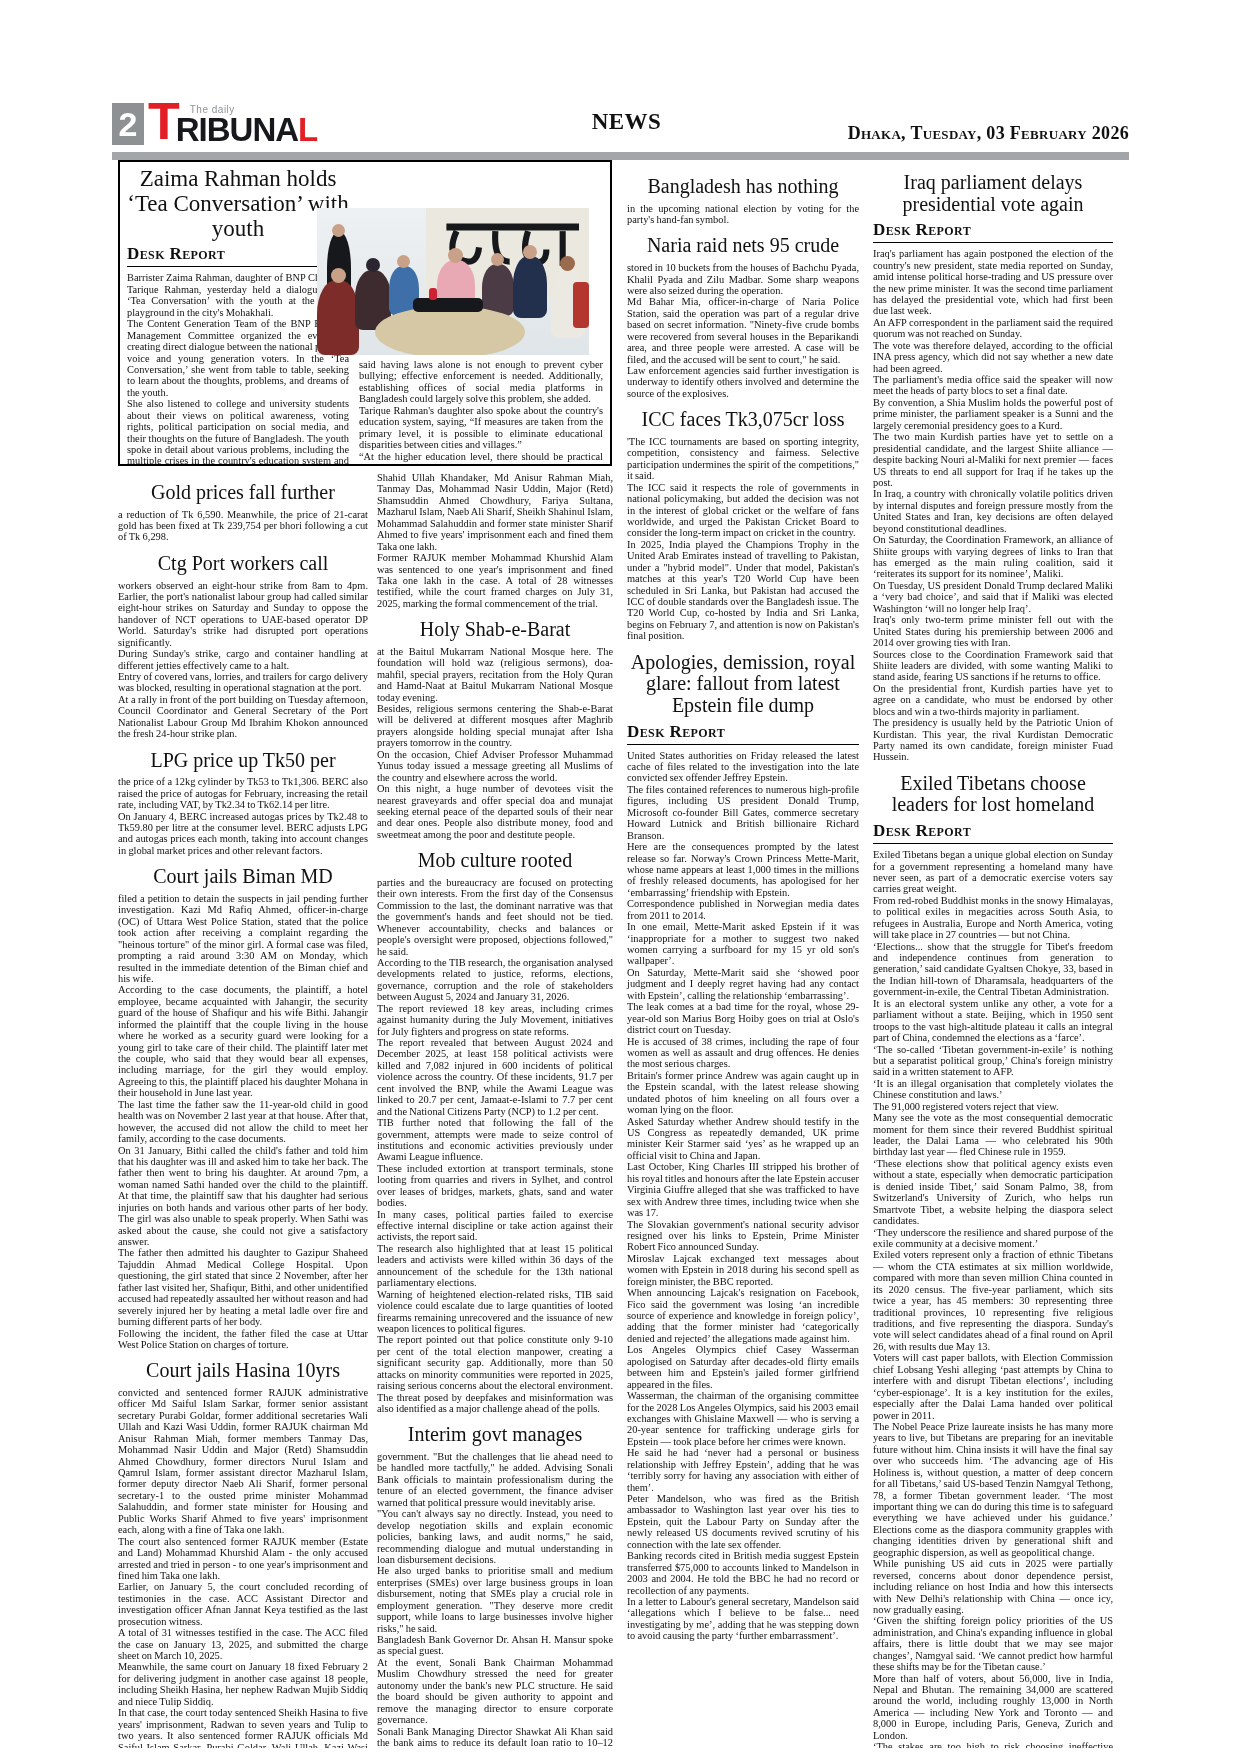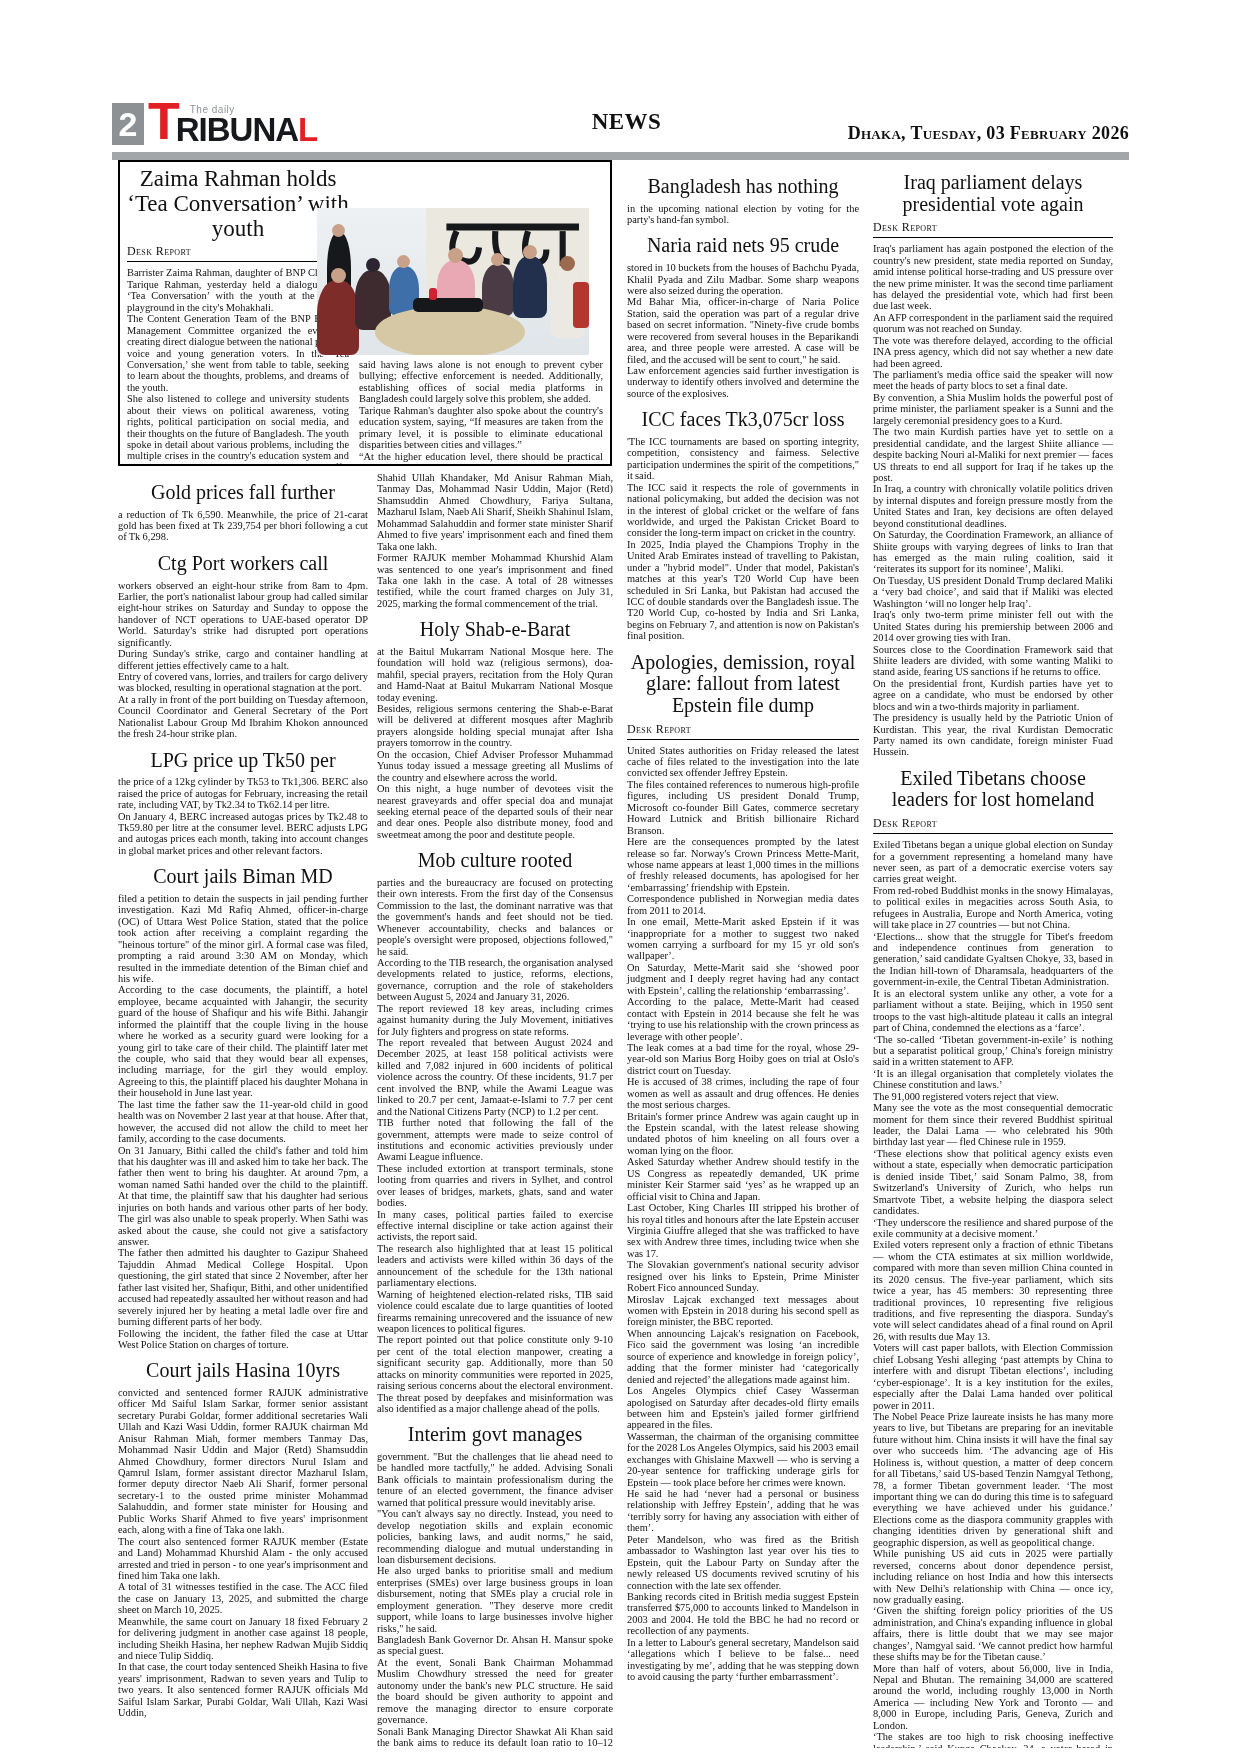--- a/index.html
+++ b/index.html
@@ -28,21 +28,21 @@
   
   .content{position:relative;height:1588px;overflow:hidden;}
   .col{position:absolute;}
   .c1{left:6px;top:312px;width:250px;}
   .c2{left:265px;top:312px;width:236px;}
   .c3{left:515px;top:6px;width:232px;}
   .c4{left:761px;top:12px;width:240px;}
   .hd{font-weight:normal;text-align:center;font-size:20px;line-height:1.08;
       margin:10px 0 5px 0;}
   .hd23{font-size:23px;margin:0 0 3px 0;}
-  .byline{font-weight:normal;font-variant:small-caps;font-size:12px;letter-spacing:.4px;}
+  .byline{font-weight:bold;font-variant:small-caps;font-size:17px;letter-spacing:.4px;}
   .rule{border-top:1.6px solid #000;margin:2px 0 5px 0;}
   .body p{margin:0;text-align:justify;font-size:10.4px;line-height:1.1;
           word-spacing:-.3px;}
   .body{margin-bottom:2px;}
   
   .box{position:absolute;left:6px;top:0;width:494px;height:306px;border:2.5px solid #000;
        box-sizing:border-box;display:flex;gap:10px;padding:5px 7px;overflow:hidden;background:#fff;}
   .box-left{width:222px;flex:none;}
   .box-right{flex:1;position:relative;margin-top:41px;}
   
@@ -152,20 +152,21 @@
             <p>According to the case documents, the plaintiff, a hotel employee, became acquainted with Jahangir, the security guard of the house of Shafiqur and his wife Bithi. Jahangir informed the plaintiff that the couple living in the house where he worked as a security guard were looking for a young girl to take care of their child. The plaintiff later met the couple, who said that they would bear all expenses, including marriage, for the girl they would employ. Agreeing to this, the plaintiff placed his daughter Mohana in their household in June last year.</p>
             <p>The last time the father saw the 11-year-old child in good health was on November 2 last year at that house. After that, however, the accused did not allow the child to meet her family, according to the case documents.</p>
             <p>On 31 January, Bithi called the child's father and told him that his daughter was ill and asked him to take her back. The father then went to bring his daughter. At around 7pm, a woman named Sathi handed over the child to the plaintiff. At that time, the plaintiff saw that his daughter had serious injuries on both hands and various other parts of her body. The girl was also unable to speak properly. When Sathi was asked about the cause, she could not give a satisfactory answer.</p>
             <p>The father then admitted his daughter to Gazipur Shaheed Tajuddin Ahmad Medical College Hospital. Upon questioning, the girl stated that since 2 November, after her father last visited her, Shafiqur, Bithi, and other unidentified accused had repeatedly assaulted her without reason and had severely injured her by heating a metal ladle over fire and burning different parts of her body.</p>
             <p>Following the incident, the father filed the case at Uttar West Police Station on charges of torture.</p>
           </div>
         <h2 class="hd">Court jails Hasina 10yrs</h2>
         <div class="body">
             <p>convicted and sentenced former RAJUK administrative officer Md Saiful Islam Sarkar, former senior assistant secretary Purabi Goldar, former additional secretaries Wali Ullah and Kazi Wasi Uddin, former RAJUK chairman Md Anisur Rahman Miah, former members Tanmay Das, Mohammad Nasir Uddin and Major (Retd) Shamsuddin Ahmed Chowdhury, former directors Nurul Islam and Qamrul Islam, former assistant director Mazharul Islam, former deputy director Naeb Ali Sharif, former personal secretary-1 to the ousted prime minister Mohammad Salahuddin, and former state minister for Housing and Public Works Sharif Ahmed to five years' imprisonment each, along with a fine of Taka one lakh.</p>
             <p>The court also sentenced former RAJUK member (Estate and Land) Mohammad Khurshid Alam - the only accused arrested and tried in person - to one year's imprisonment and fined him Taka one lakh.</p>
+            <p>Earlier, on January 5, the court concluded recording of testimonies in the case. ACC Assistant Director and investigation officer Afnan Jannat Keya testified as the last prosecution witness.</p>
             <p>A total of 31 witnesses testified in the case. The ACC filed the case on January 13, 2025, and submitted the charge sheet on March 10, 2025.</p>
             <p>Meanwhile, the same court on January 18 fixed February 2 for delivering judgment in another case against 18 people, including Sheikh Hasina, her nephew Radwan Mujib Siddiq and niece Tulip Siddiq.</p>
             <p>In that case, the court today sentenced Sheikh Hasina to five years' imprisonment, Radwan to seven years and Tulip to two years.  It also sentenced former RAJUK officials Md Saiful Islam Sarkar, Purabi Goldar, Wali Ullah, Kazi Wasi Uddin,</p>
           </div>
       </div>
 
       <div class="col c2">
         <div class="body">
             <p>Shahid Ullah Khandaker, Md Anisur Rahman Miah, Tanmay Das, Mohammad Nasir Uddin, Major (Retd) Shamsuddin Ahmed Chowdhury, Fariya Sultana, Mazharul Islam, Naeb Ali Sharif, Sheikh Shahinul Islam, Mohammad Salahuddin and former state minister Sharif Ahmed to five years' imprisonment each and fined them Taka one lakh.</p>
             <p>Former RAJUK member Mohammad Khurshid Alam was sentenced to one year's imprisonment and fined Taka one lakh in the case. A total of 28 witnesses testified, while the court framed charges on July 31, 2025, marking the formal commencement of the trial.</p>
@@ -221,21 +222,20 @@
         <h2 class="hd">Apologies, demission, royal glare: fallout from latest Epstein file dump</h2>
         <div class="byline">Desk Report</div>
         <div class="rule"></div>
         <div class="body">
             <p>United States authorities on Friday released the latest cache of files related to the investigation into the late convicted sex offender Jeffrey Epstein.</p>
             <p>The files contained references to numerous high-profile figures, including US president Donald Trump, Microsoft co-founder Bill Gates, commerce secretary Howard Lutnick and British billionaire Richard Branson.</p>
             <p>Here are the consequences prompted by the latest release so far. Norway's Crown Princess Mette-Marit, whose name appears at least 1,000 times in the millions of freshly released documents, has apologised for her ‘embarrassing’ friendship with Epstein.</p>
             <p>Correspondence published in Norwegian media dates from 2011 to 2014.</p>
             <p>In one email, Mette-Marit asked Epstein if it was ‘inappropriate for a mother to suggest two naked women carrying a surfboard for my 15 yr old son's wallpaper’.</p>
             <p>On Saturday, Mette-Marit said she ‘showed poor judgment and I deeply regret having had any contact with Epstein’, calling the relationship ‘embarrassing’.</p>
-            <p>According to the palace, Mette-Marit had ceased contact with Epstein in 2014 because she felt he was ‘trying to use his relationship with the crown princess as leverage with other people’.</p>
             <p>The leak comes at a bad time for the royal, whose 29-year-old son Marius Borg Hoiby goes on trial at Oslo's district court on Tuesday.</p>
             <p>He is accused of 38 crimes, including the rape of four women as well as assault and drug offences. He denies the most serious charges.</p>
             <p>Britain's former prince Andrew was again caught up in the Epstein scandal, with the latest release showing undated photos of him kneeling on all fours over a woman lying on the floor.</p>
             <p>Asked Saturday whether Andrew should testify in the US Congress as repeatedly demanded, UK prime minister Keir Starmer said ‘yes’ as he wrapped up an official visit to China and Japan.</p>
             <p>Last October, King Charles III stripped his brother of his royal titles and honours after the late Epstein accuser Virginia Giuffre alleged that she was trafficked to have sex with Andrew three times, including twice when she was 17.</p>
             <p>The Slovakian government's national security advisor resigned over his links to Epstein, Prime Minister Robert Fico announced Sunday.</p>
             <p>Miroslav Lajcak exchanged text messages about women with Epstein in 2018 during his second spell as foreign minister, the BBC reported.</p>
             <p>When announcing Lajcak's resignation on Facebook, Fico said the government was losing ‘an incredible source of experience and knowledge in foreign policy’, adding that the former minister had ‘categorically denied and rejected’ the allegations made against him.</p>
             <p>Los Angeles Olympics chief Casey Wasserman apologised on Saturday after decades-old flirty emails between him and Epstein's jailed former girlfriend appeared in the files.</p>
             <p>Wasserman, the chairman of the organising committee for the 2028 Los Angeles Olympics, said his 2003 email exchanges with Ghislaine Maxwell — who is serving a 20-year sentence for trafficking underage girls for Epstein — took place before her crimes were known.</p>

